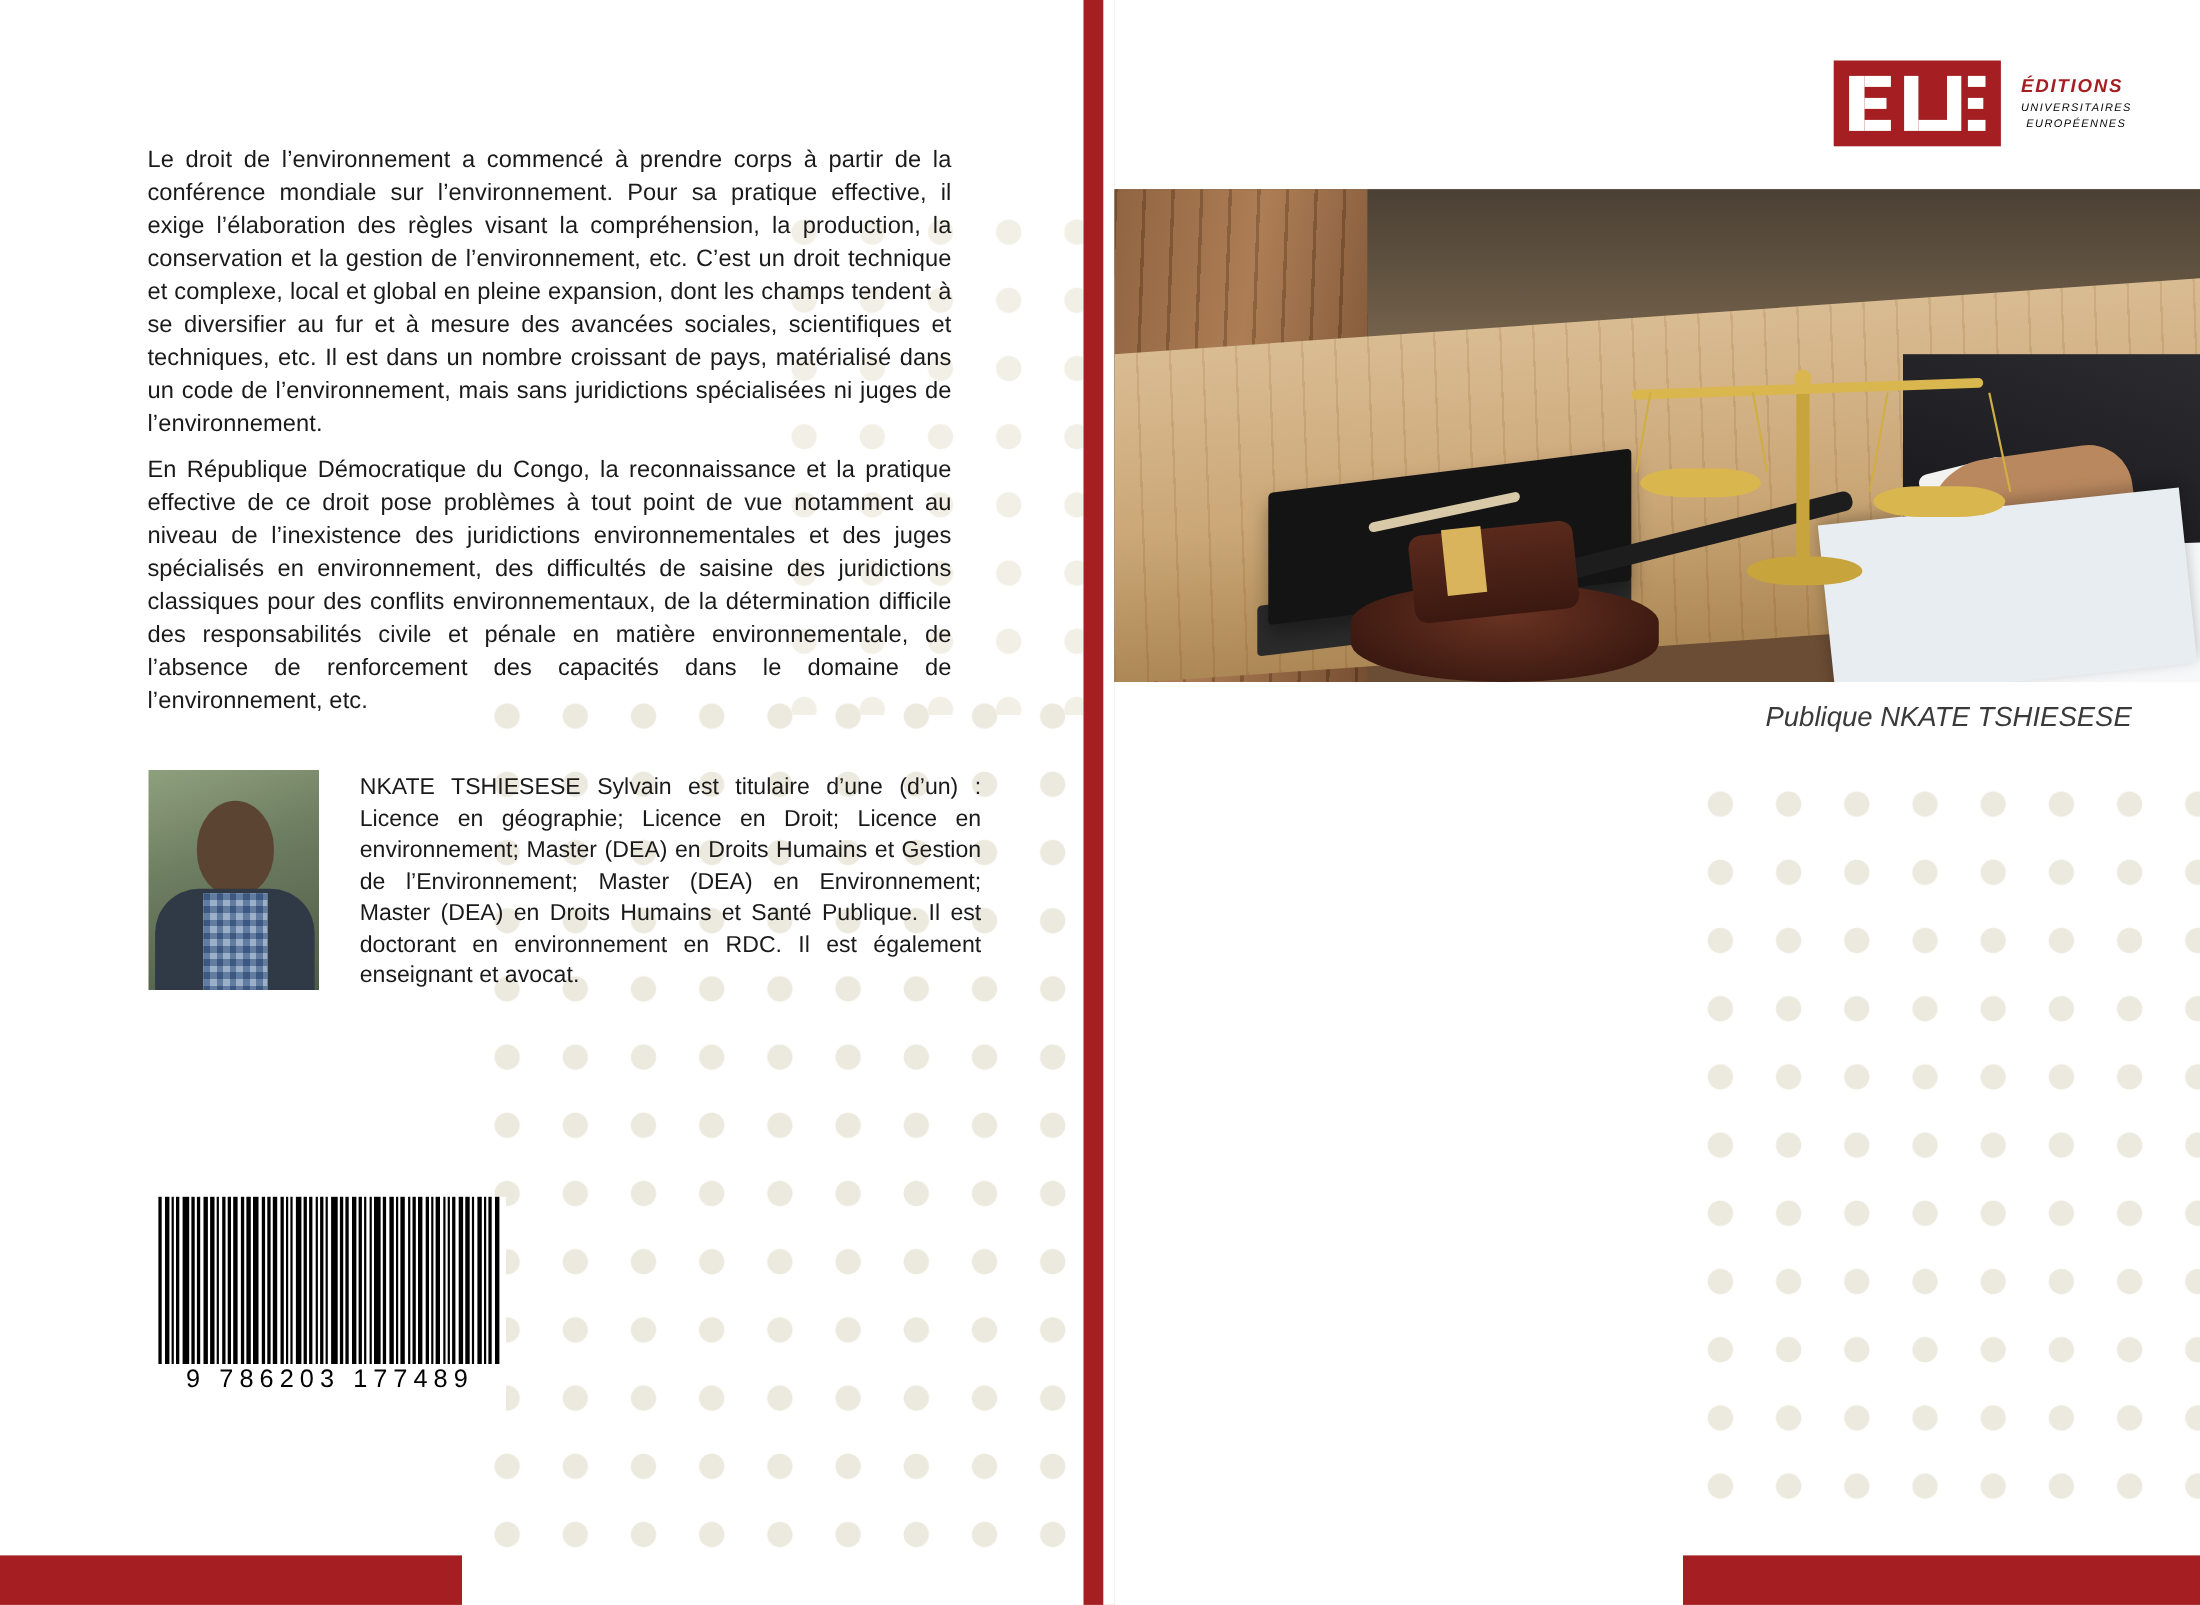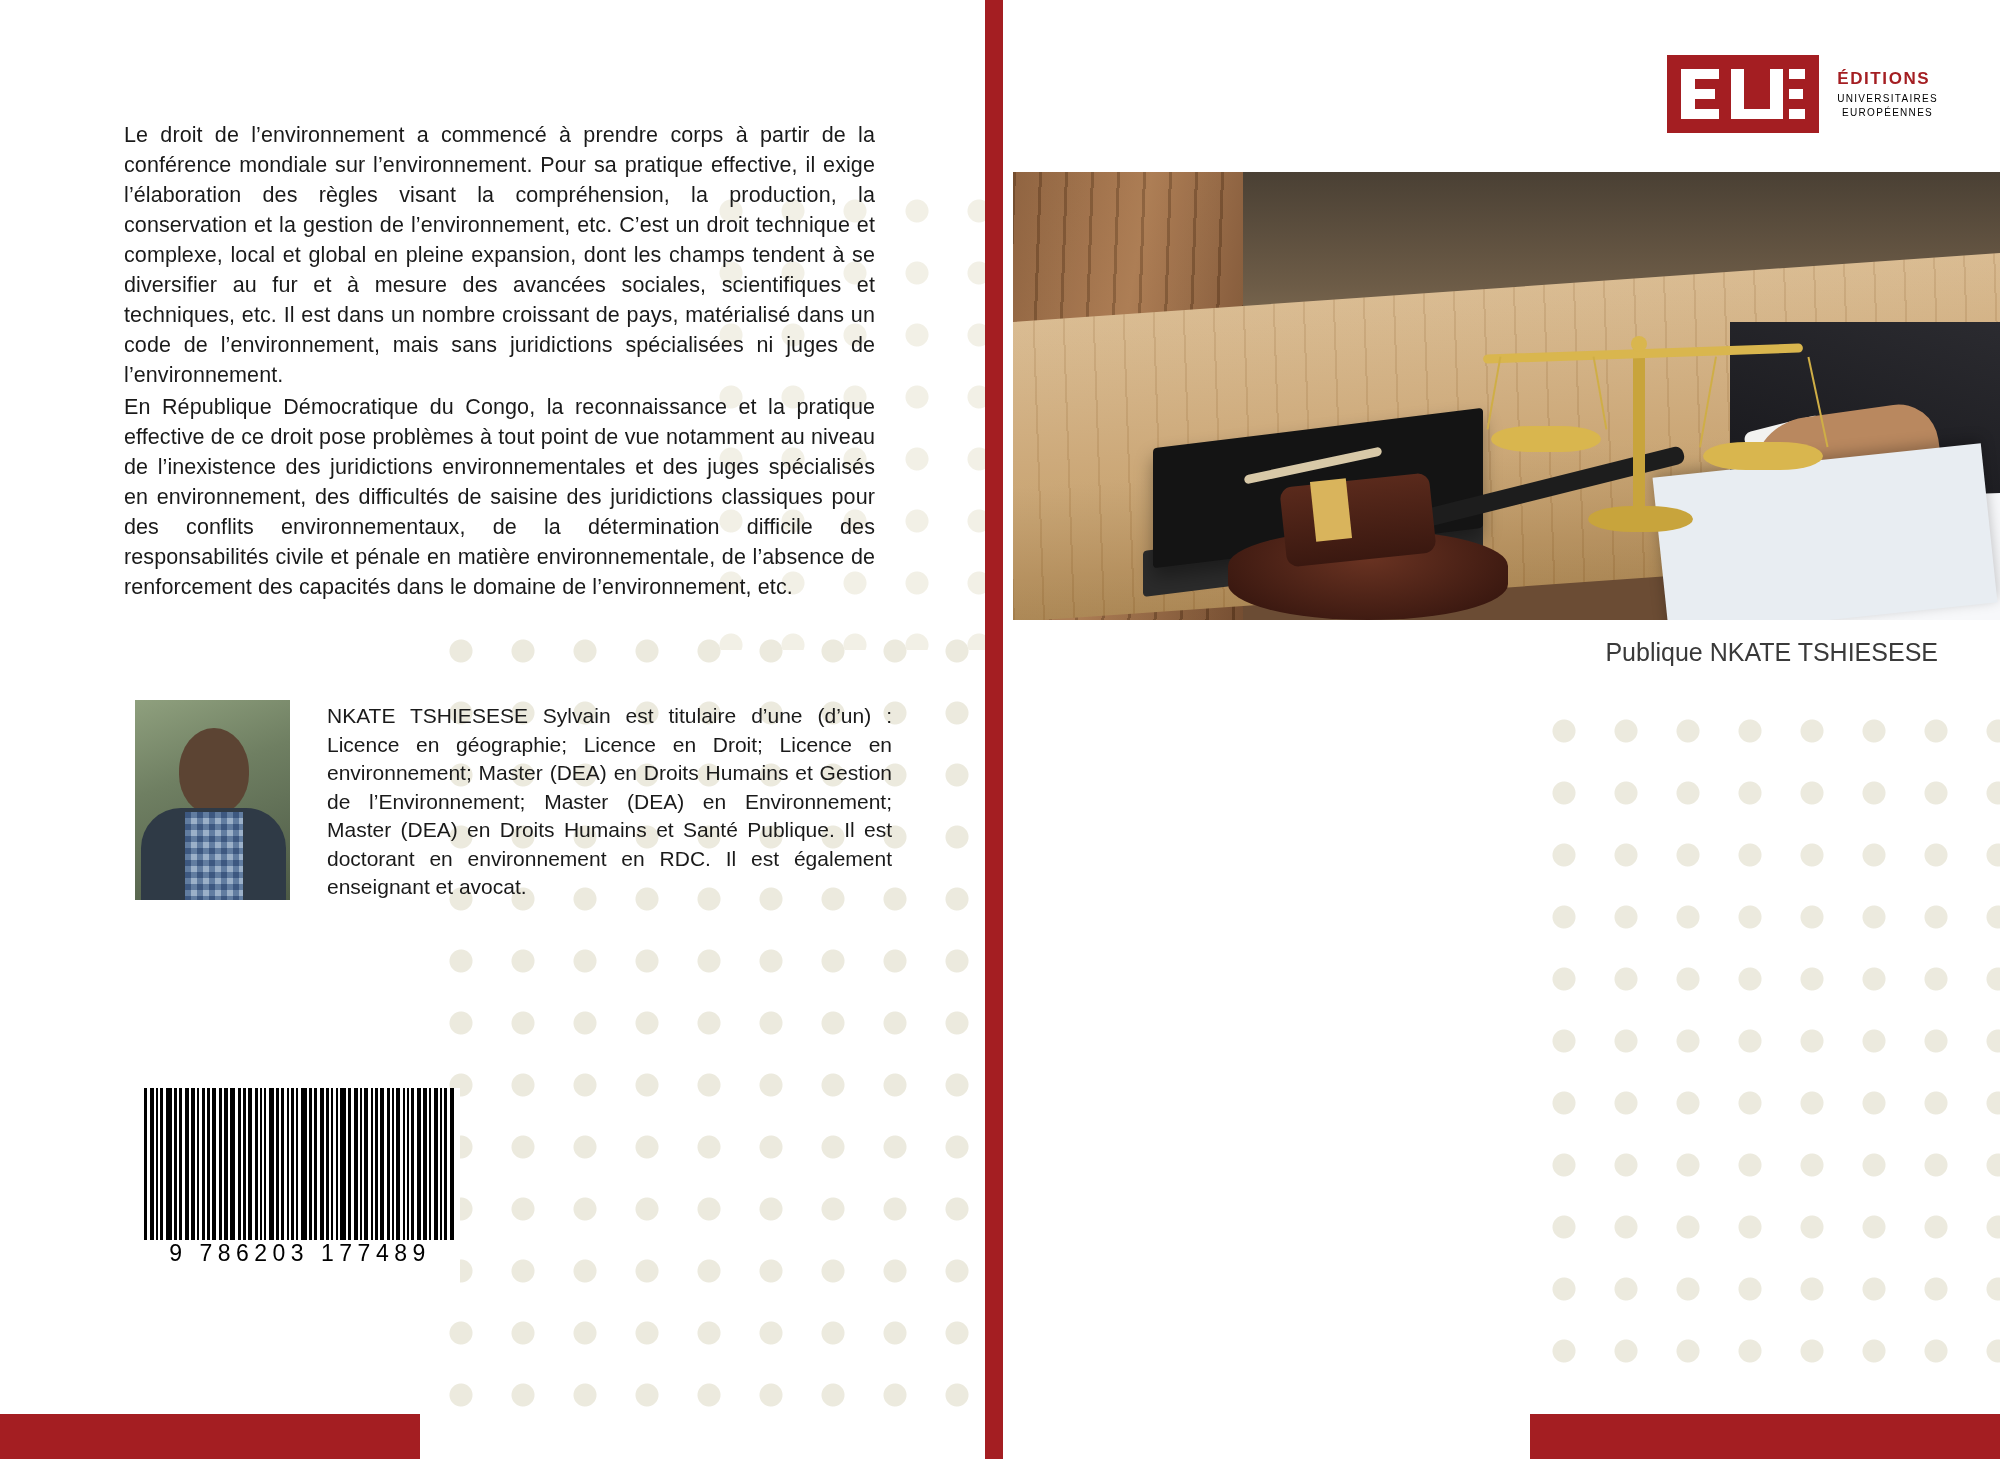--- a/index.html
+++ b/index.html
@@ -58,21 +58,21 @@
     position: absolute;
     left: 122px;
     top: 118px;
     width: 755px;
     font-size: 21.5px;
     line-height: 30px;
     color: #1a1a1a;
     text-align: justify;
     letter-spacing: 0.1px;
   }
-  .blurb p { margin: 2px; }
+  .blurb p { margin: 12px; }
 
   .author-box {
     position: absolute;
     left: 135px;
     top: 700px;
     width: 760px;
   }
   .author-photo {
     position: absolute;
     left: 0;
@@ -185,20 +185,21 @@
 
   
   .front-cover {
     position: absolute;
     left: 1013px;
     top: 0;
     width: 987px;
     height: 1459px;
     background: #ffffff;
     overflow: hidden;
+    font-style: italic;
   }
   .front-dots {
     position: absolute;
     left: 520px;
     top: 700px;
     width: 480px;
     height: 700px;
     background-image: radial-gradient(circle, #eceade 11px, rgba(255,255,255,0) 12px);
     background-size: 62px 62px;
     pointer-events: none;

